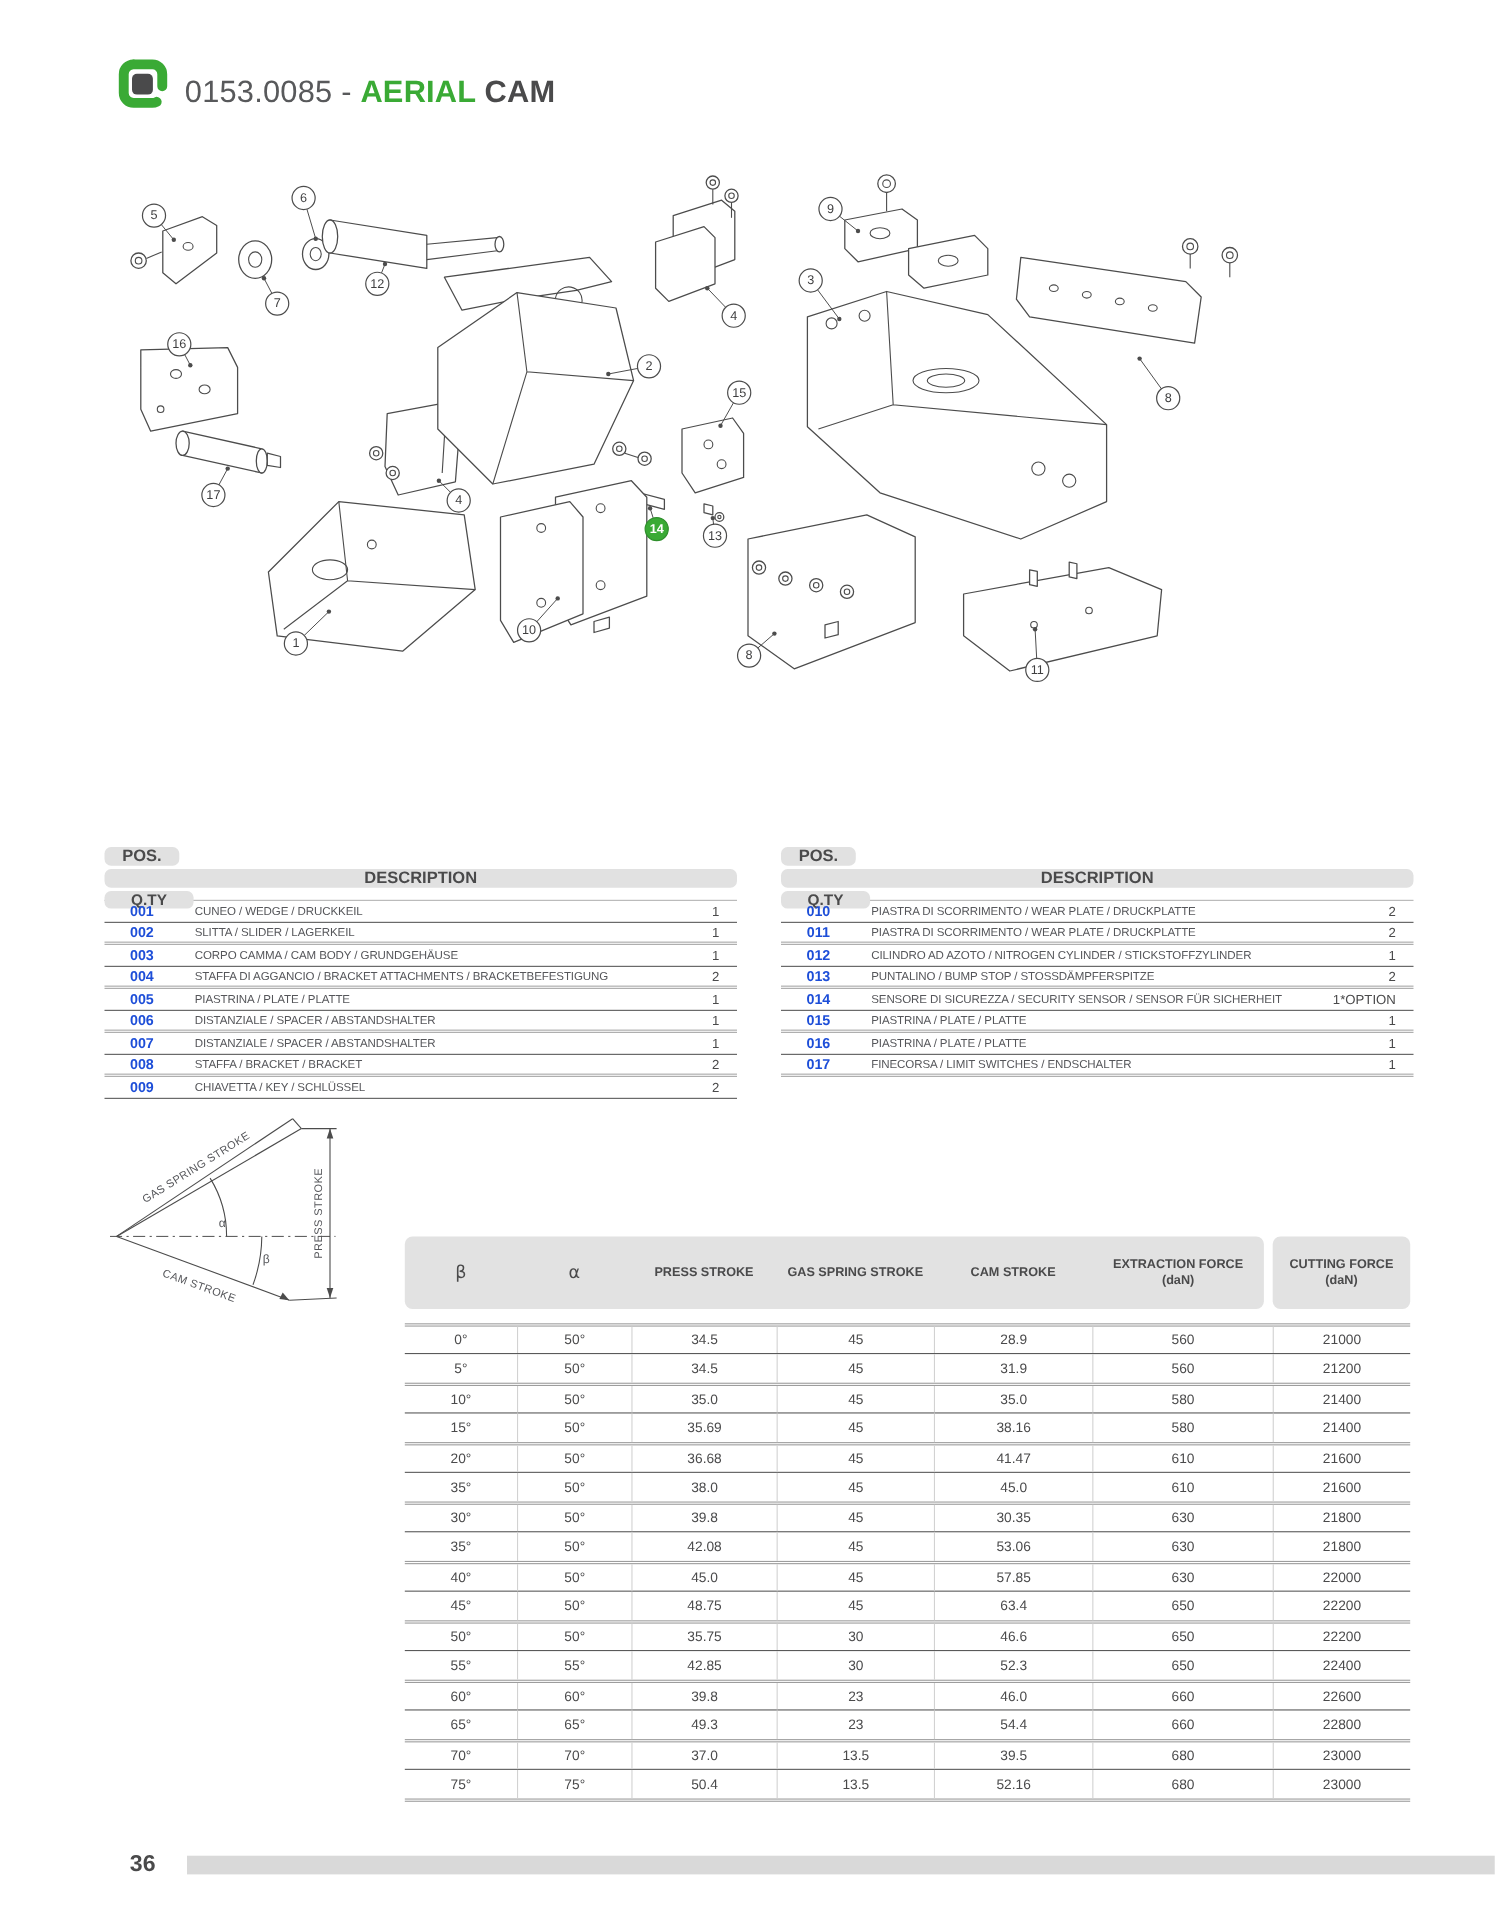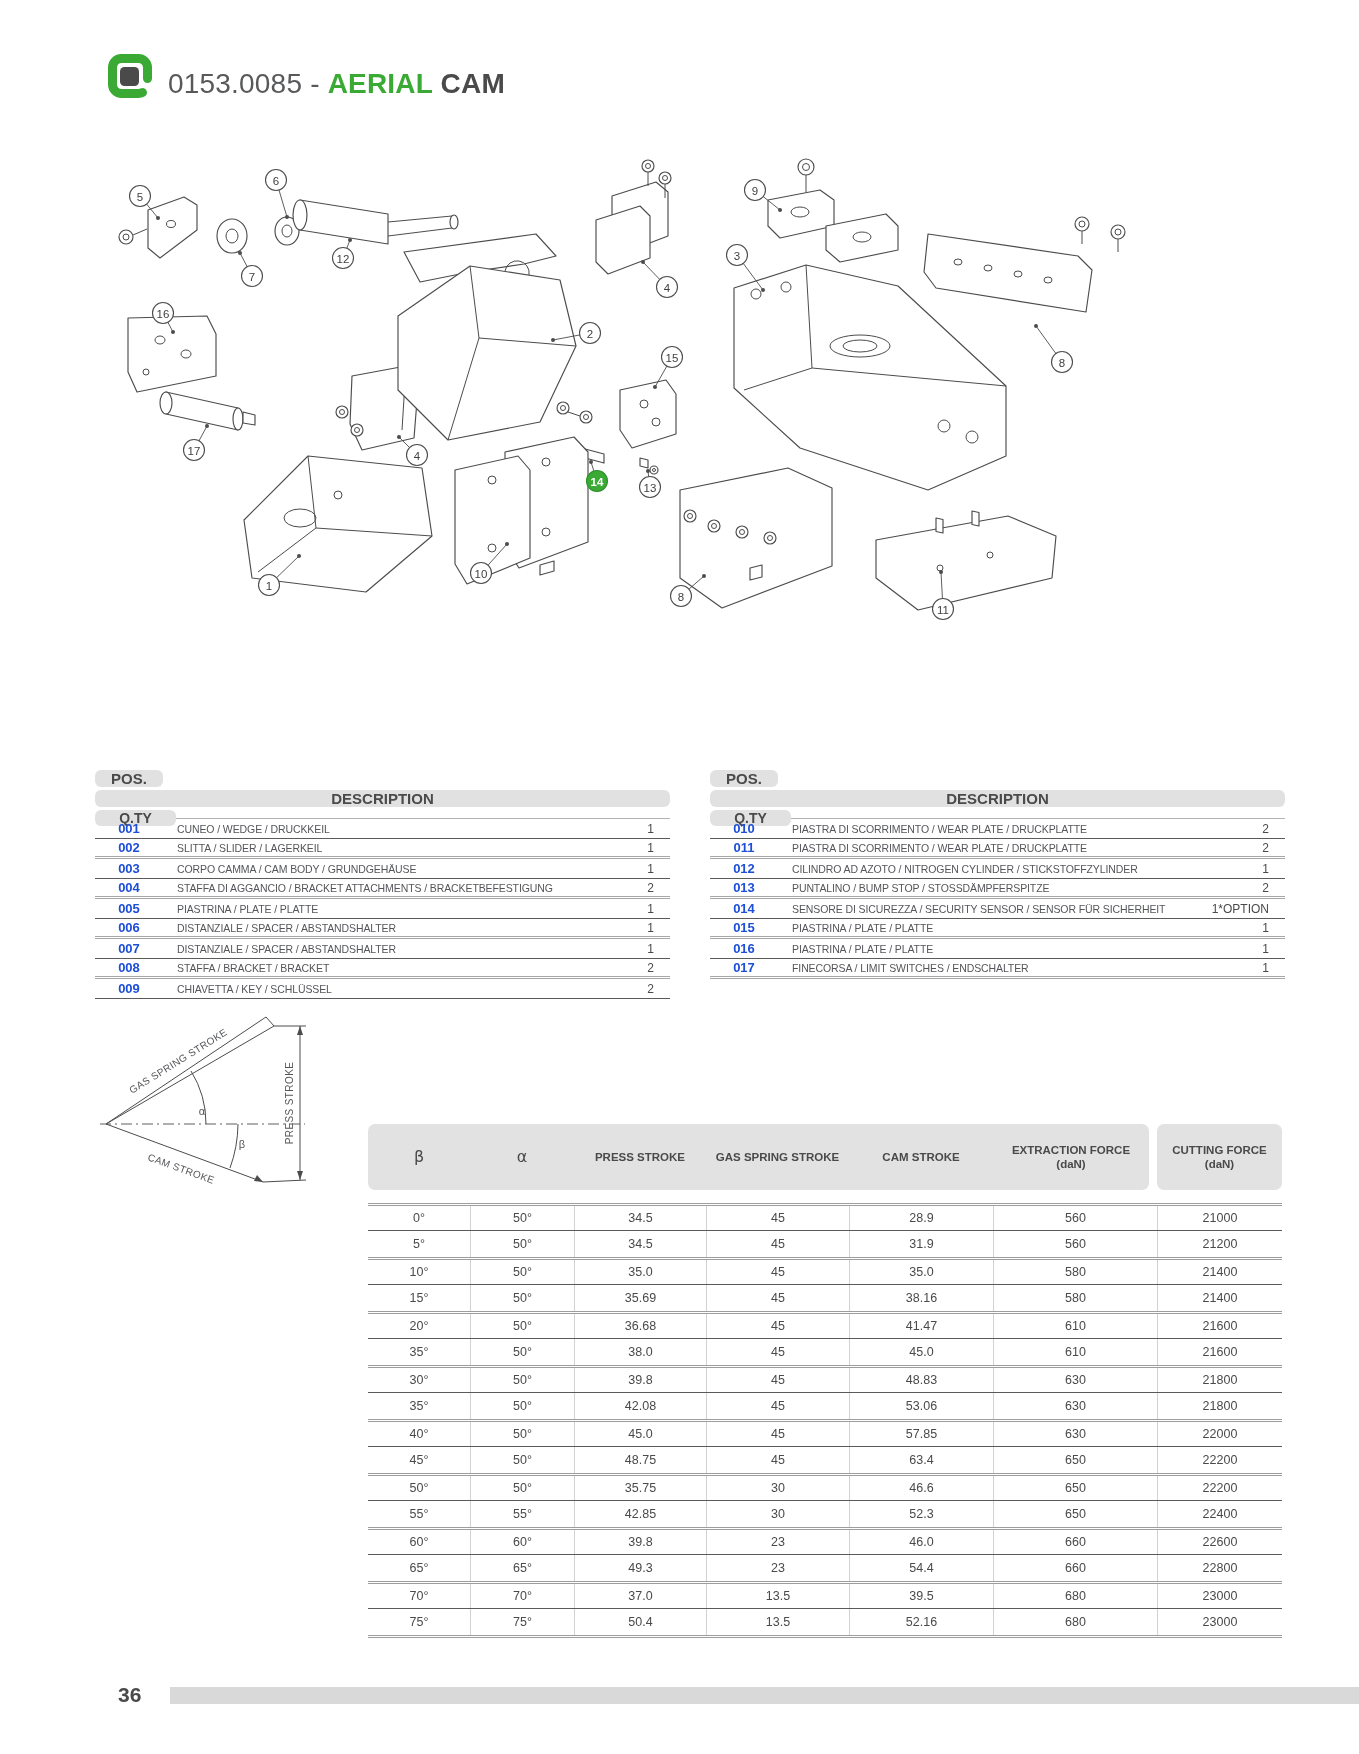--- a/index.html
+++ b/index.html
@@ -517,21 +517,21 @@
           <div class="scell d3">45</div>
           <div class="scell d4">45.0</div>
           <div class="scell d5">610</div>
           <div class="scell d6">21600</div>
         </div>
         <div class="srow thick">
           <div class="scell d0">30°</div>
           <div class="scell d1">50°</div>
           <div class="scell d2">39.8</div>
           <div class="scell d3">45</div>
-          <div class="scell d4">48.83</div>
+          <div class="scell d4">30.35</div>
           <div class="scell d5">630</div>
           <div class="scell d6">21800</div>
         </div>
         <div class="srow thin">
           <div class="scell d0">35°</div>
           <div class="scell d1">50°</div>
           <div class="scell d2">42.08</div>
           <div class="scell d3">45</div>
           <div class="scell d4">53.06</div>
           <div class="scell d5">630</div>

